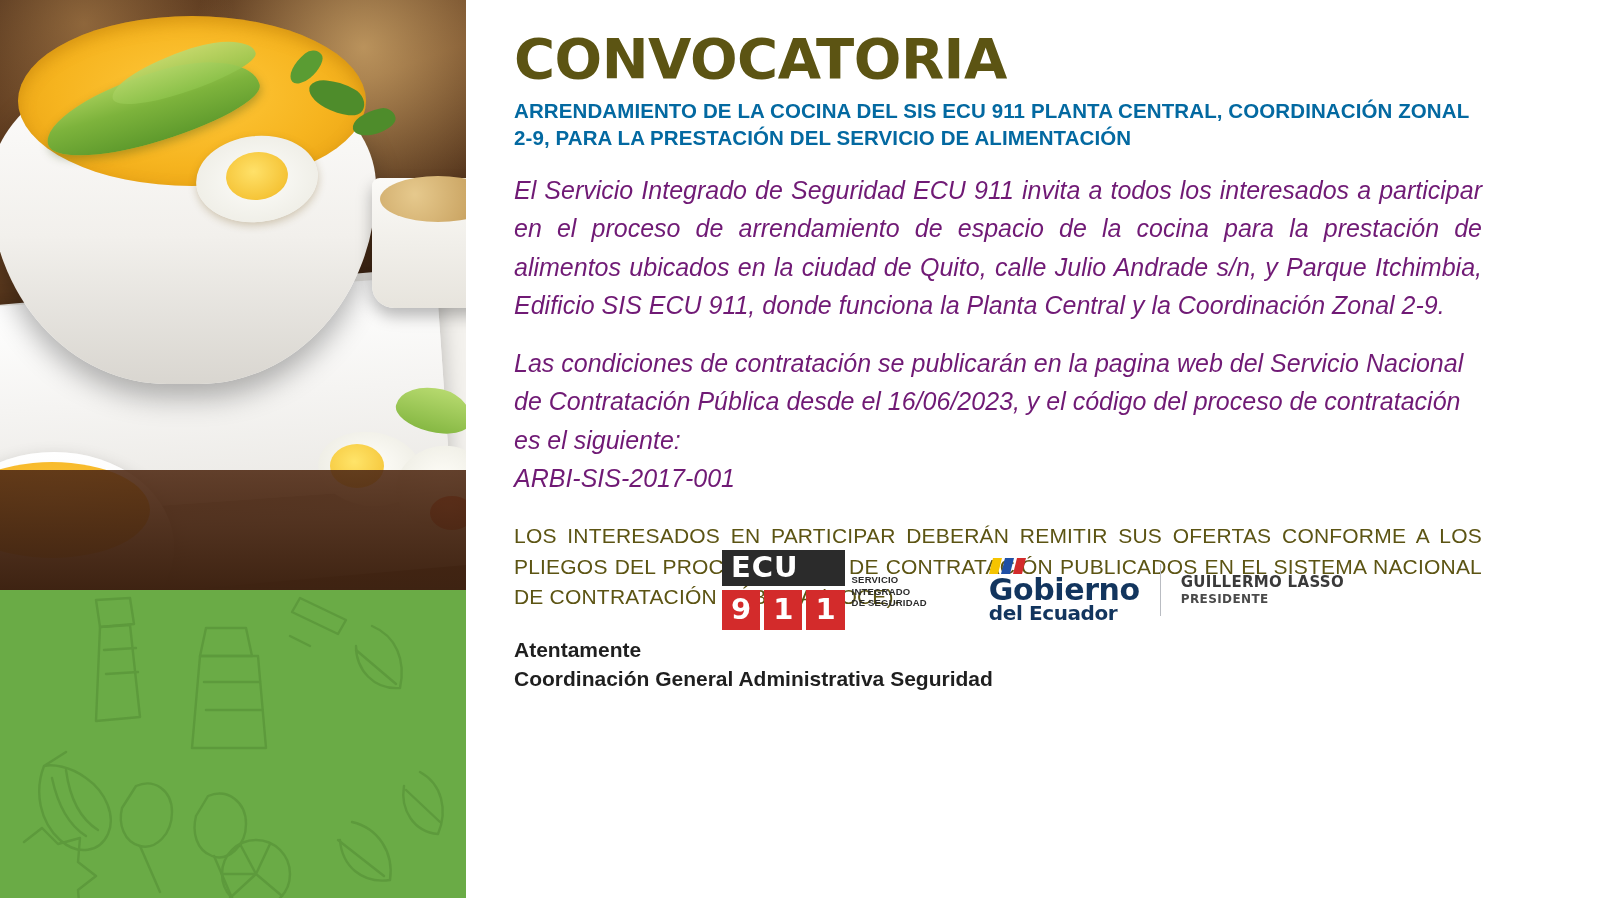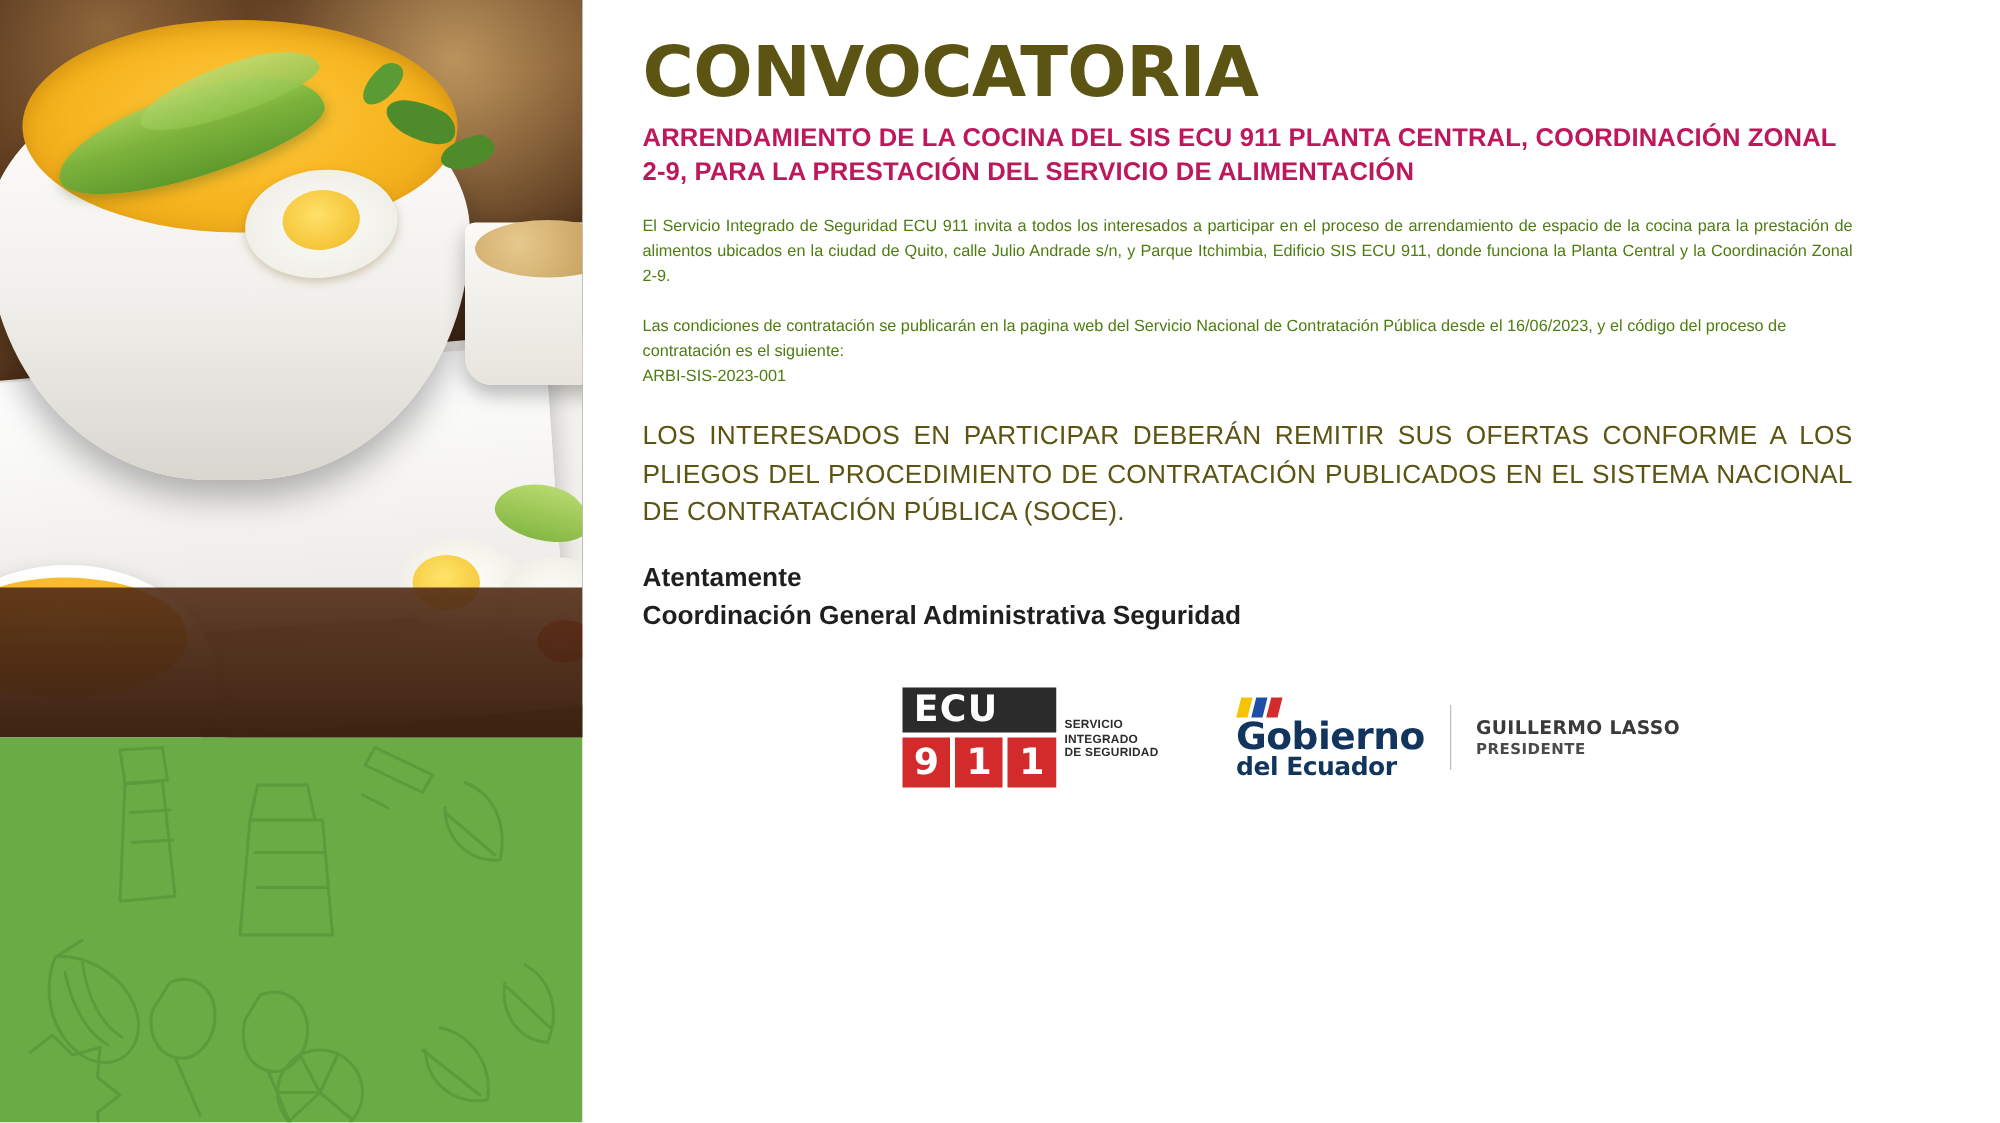--- a/index.html
+++ b/index.html
@@ -287,30 +287,31 @@
     font-weight: 800;
     letter-spacing: -0.5px;
     color: #5c5413;
     margin: 8px 0 10px 0;
     font-family: "DejaVu Sans", sans-serif;
   }
   .subhead {
     font-size: 20.5px;
     line-height: 1.32;
     font-weight: 800;
-    color: #be185d;
+    color: #0369a1;
     margin: 0 0 20px 0;
     letter-spacing: 0.1px;
   }
   .body-par {
-    font-size: 13px;
+    font-size: 25px;
     line-height: 1.53;
-    color: #4d7c0f;
+    color: #701a75;
     text-align: justify;
     margin: 0 0 20px 0;
+    font-style: italic;
   }
   .body-par.left {
     text-align: left;
   }
   .body-par .code {
     display: block;
   }
   .notice {
     font-size: 21px;
     line-height: 1.45;
@@ -515,21 +516,21 @@
   <div class="right-col">
 
     <h1 class="headline">CONVOCATORIA</h1>
 
     <h2 class="subhead">ARRENDAMIENTO DE LA COCINA DEL SIS ECU 911 PLANTA CENTRAL, COORDINACIÓN ZONAL 2-9, PARA LA PRESTACIÓN DEL SERVICIO DE ALIMENTACIÓN</h2>
 
     <p class="body-par">El Servicio Integrado de Seguridad ECU 911 invita a todos los interesados a participar en el proceso de arrendamiento de espacio de la cocina para la prestación de alimentos ubicados en la ciudad de Quito, calle Julio Andrade s/n, y Parque Itchimbia, Edificio SIS ECU 911, donde funciona la Planta Central y la Coordinación Zonal 2-9.</p>
 
     <p class="body-par left">
       <span>Las condiciones de contratación se publicarán en la pagina web del Servicio Nacional de Contratación Pública desde el 16/06/2023, y el código del proceso de contratación es el siguiente:</span>
-      <span class="code">ARBI-SIS-2023-001</span>
+      <span class="code">ARBI-SIS-2017-001</span>
     </p>
 
     <p class="notice">LOS INTERESADOS EN PARTICIPAR DEBERÁN REMITIR SUS OFERTAS CONFORME A LOS PLIEGOS DEL PROCEDIMIENTO DE CONTRATACIÓN PUBLICADOS EN EL SISTEMA NACIONAL DE CONTRATACIÓN PÚBLICA (SOCE).</p>
 
     <p class="signoff">
       <span>Atentamente</span><br>
       <span>Coordinación General Administrativa Seguridad</span>
     </p>
 
     <div class="logo-bar">

